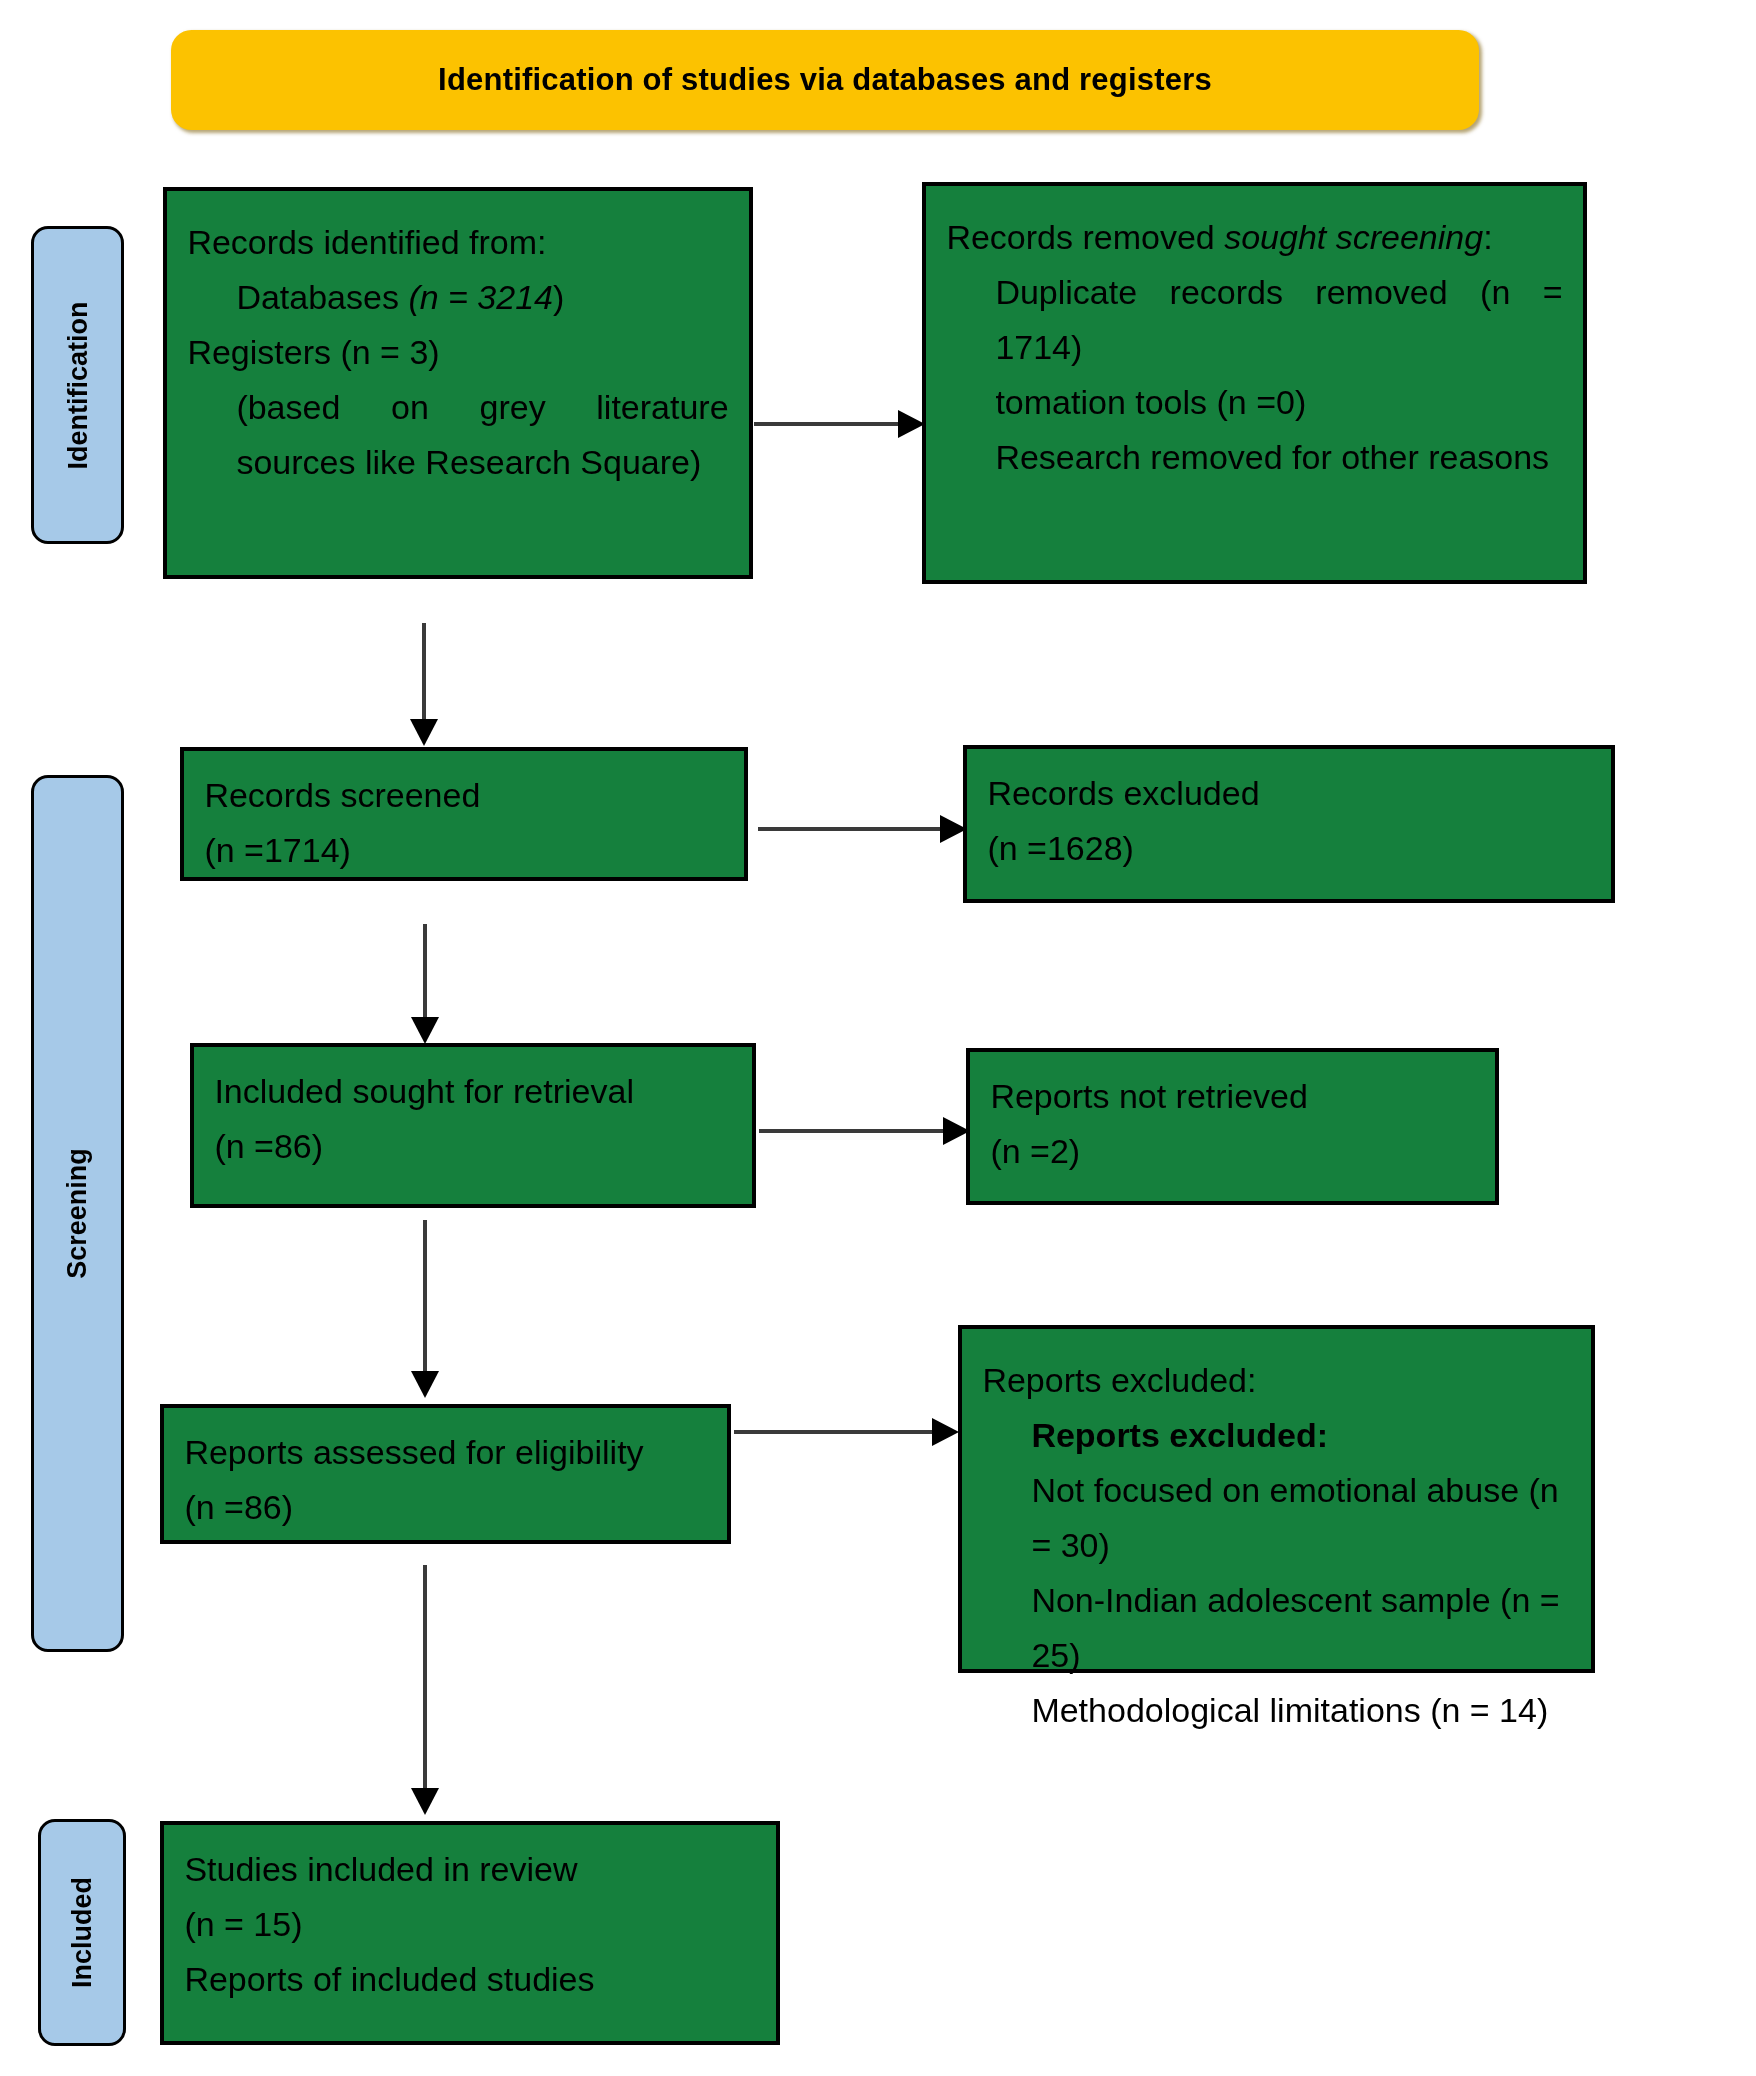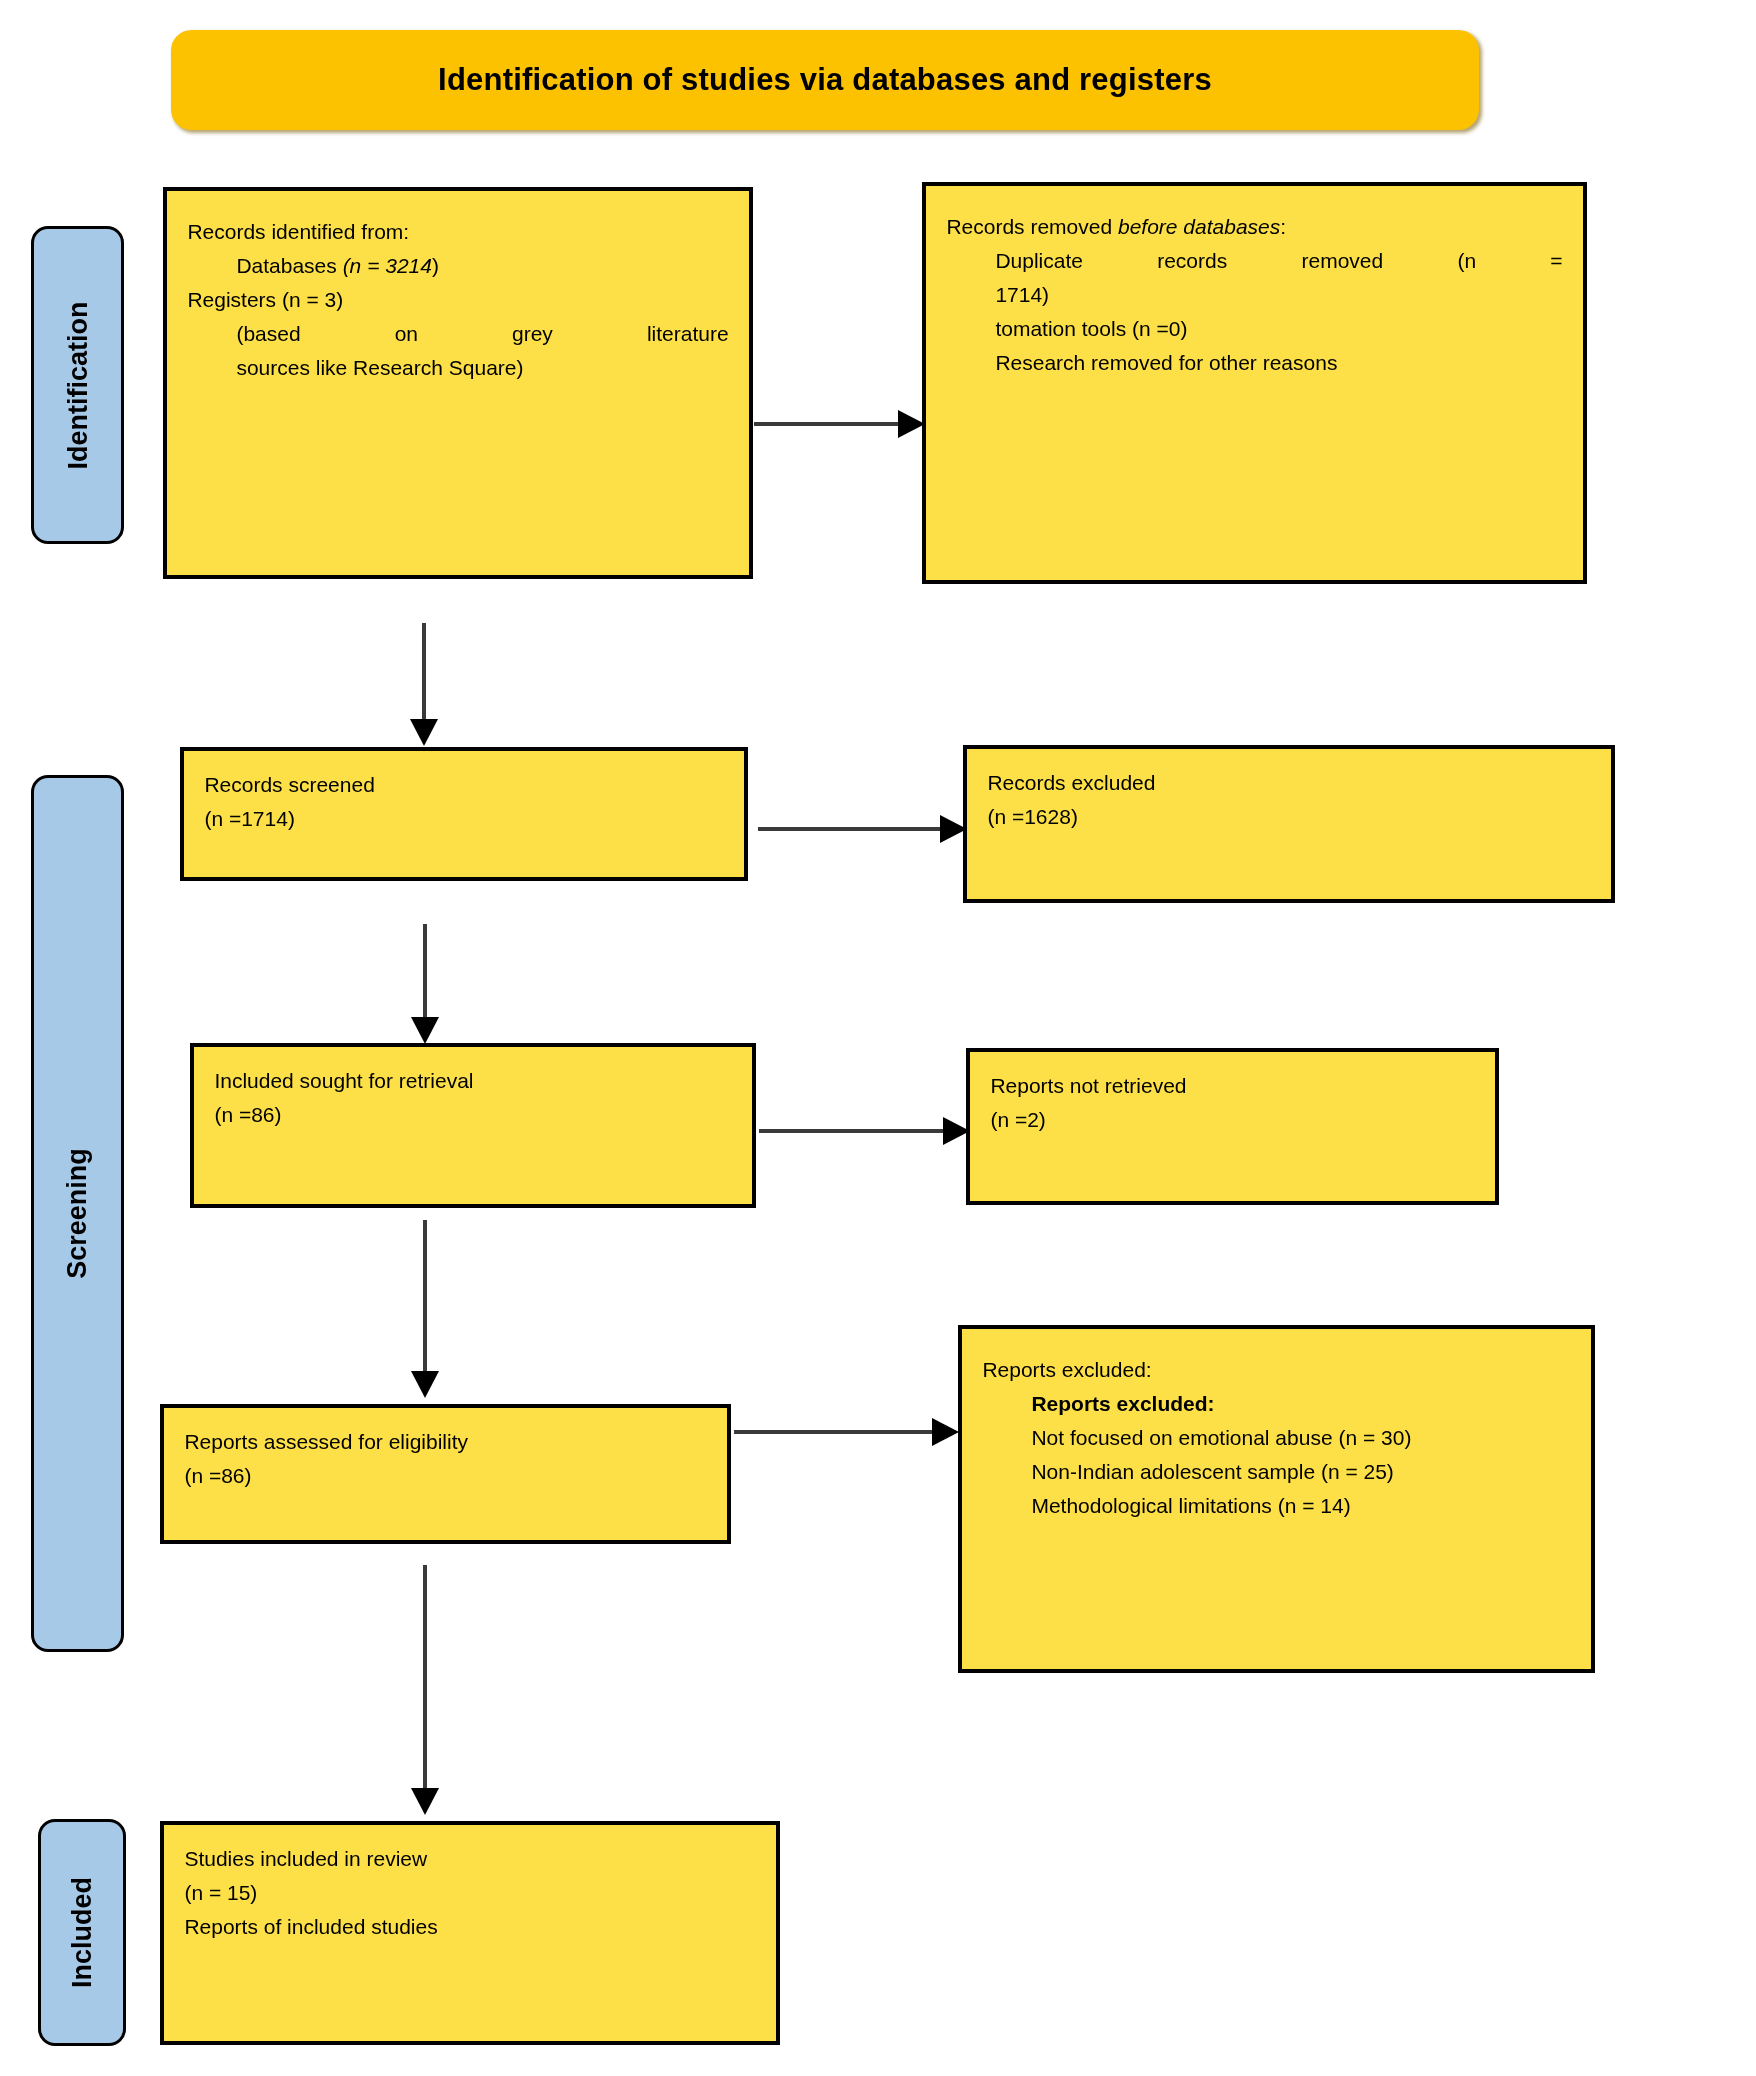--- a/index.html
+++ b/index.html
@@ -59,25 +59,25 @@
     font-weight: bold;
     color: #000;
   }
   #stage-identification { left: 31px;  top: 226px;  width: 93px; height: 318px; }
   #stage-screening      { left: 31px;  top: 775px;  width: 93px; height: 877px; }
   #stage-included       { left: 38px;  top: 1819px; width: 88px; height: 227px; }
 
   
   .flow-box {
     position: absolute;
-    background: #fde047;
+    background: #15803d;
     border: 4.7px solid #000000;
     box-sizing: border-box;
     padding: 17px 20.4px;
-    font-size: 21px;
+    font-size: 34px;
     line-height: 1.62;
     color: #000;
   }
   .flow-box .line { display: block; }
   .flow-box .indent { padding-left: 49px; }
   .flow-box .just {
     text-align: justify;
     text-align-last: left;
   }
   .flow-box em { font-style: italic; }
@@ -154,21 +154,21 @@
 
   <div class="flow-box pad-top-lg" id="box-identified">
     <span class="line">Records identified from:</span>
     <span class="line indent"><span>Databases </span><em>(n = 3214</em><span>)</span></span>
     <span class="line">Registers (n = 3)</span>
     <span class="line indent just" style="text-align-last:justify;">(based on grey literature</span>
     <span class="line indent">sources like Research Square)</span>
   </div>
 
   <div class="flow-box pad-top-lg" id="box-removed">
-    <span class="line"><span>Records removed </span><em>before databases</em><span>:</span></span>
+    <span class="line"><span>Records removed </span><em>sought screening</em><span>:</span></span>
     <span class="line indent" style="text-align:justify;text-align-last:justify;">Duplicate records removed (n =</span>
     <span class="line indent">1714)</span>
     <span class="line indent">tomation tools (n =0)</span>
     <span class="line indent">Research removed for other reasons</span>
   </div>
 
   <div class="flow-box" id="box-screened">
     <span class="line">Records screened</span>
     <span class="line">(n =1714)</span>
   </div>

